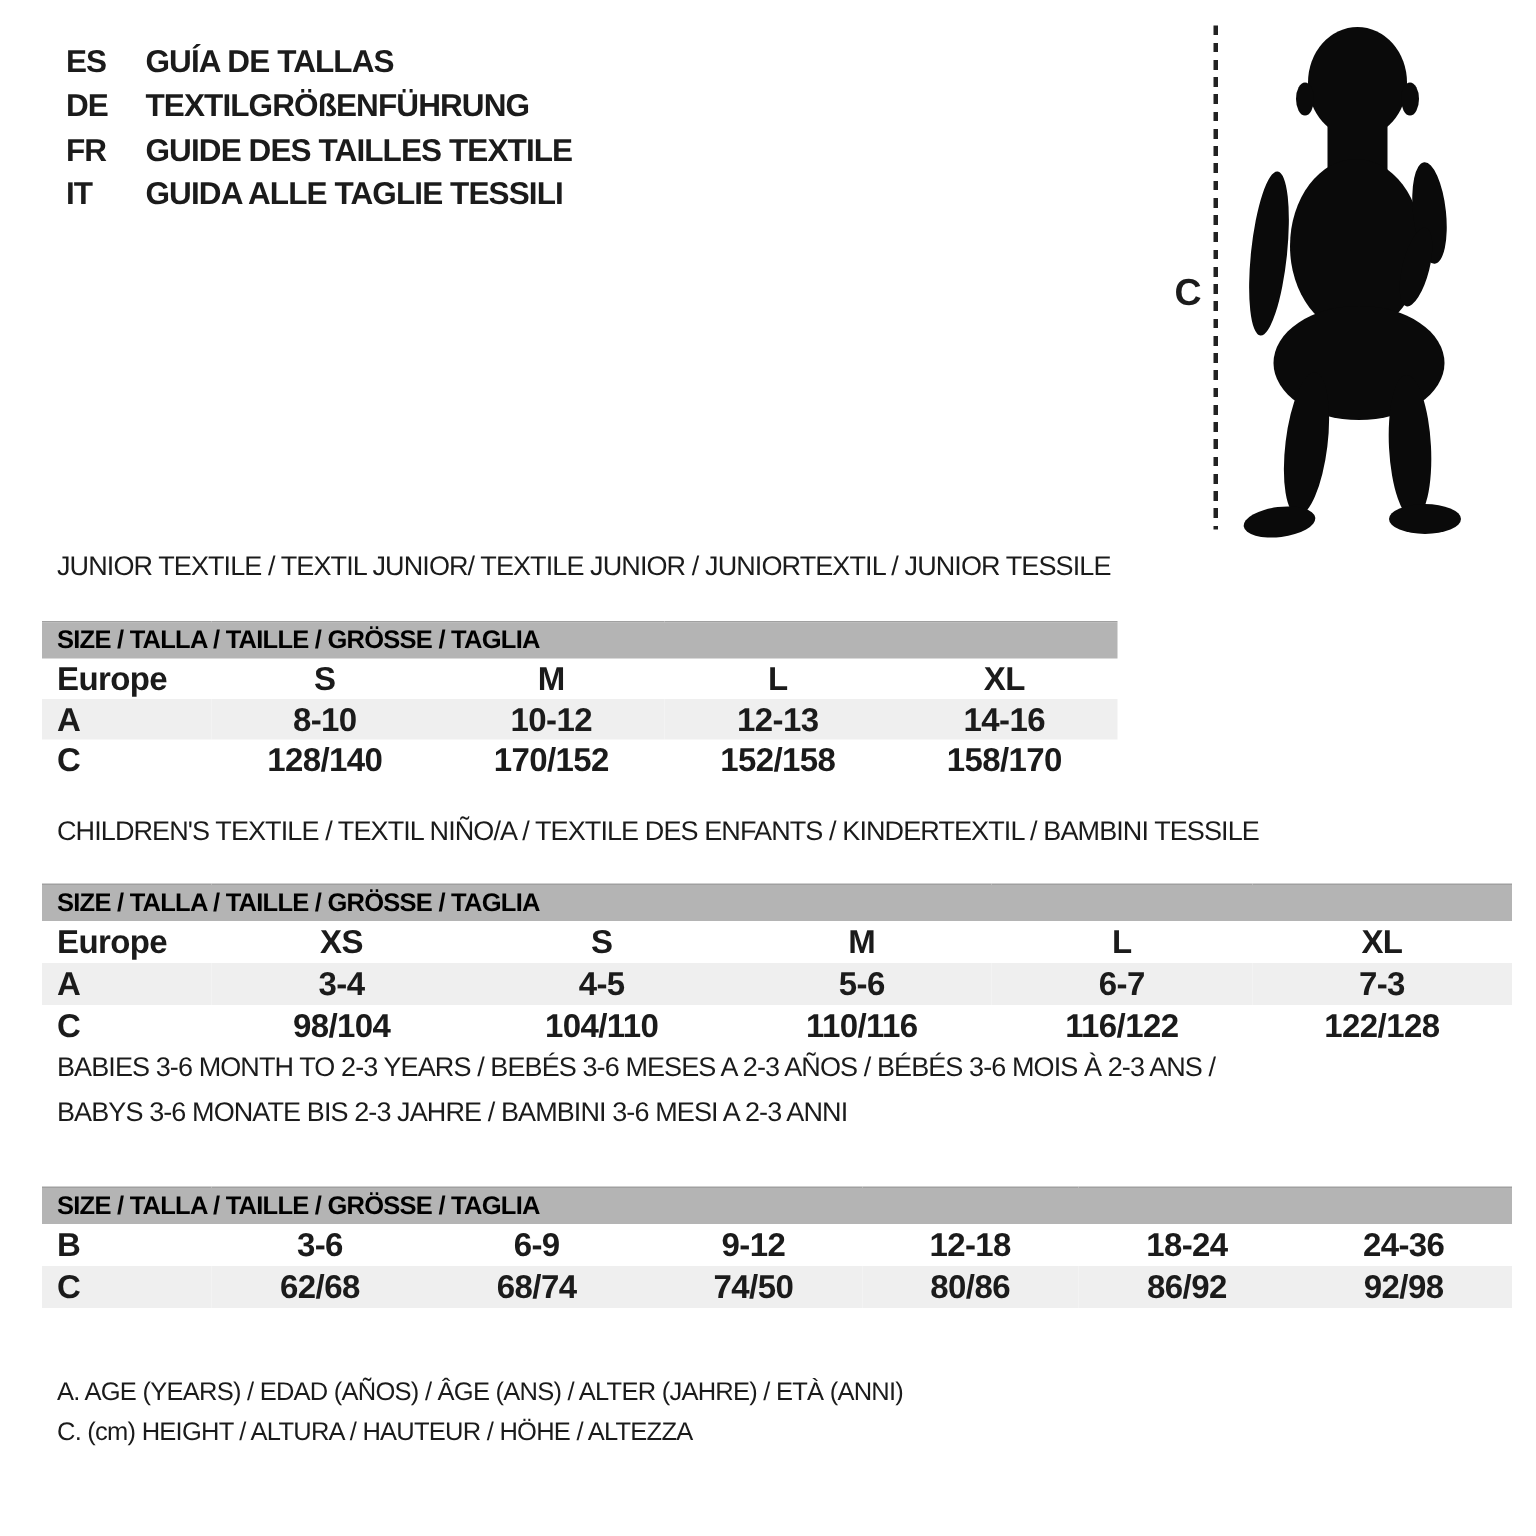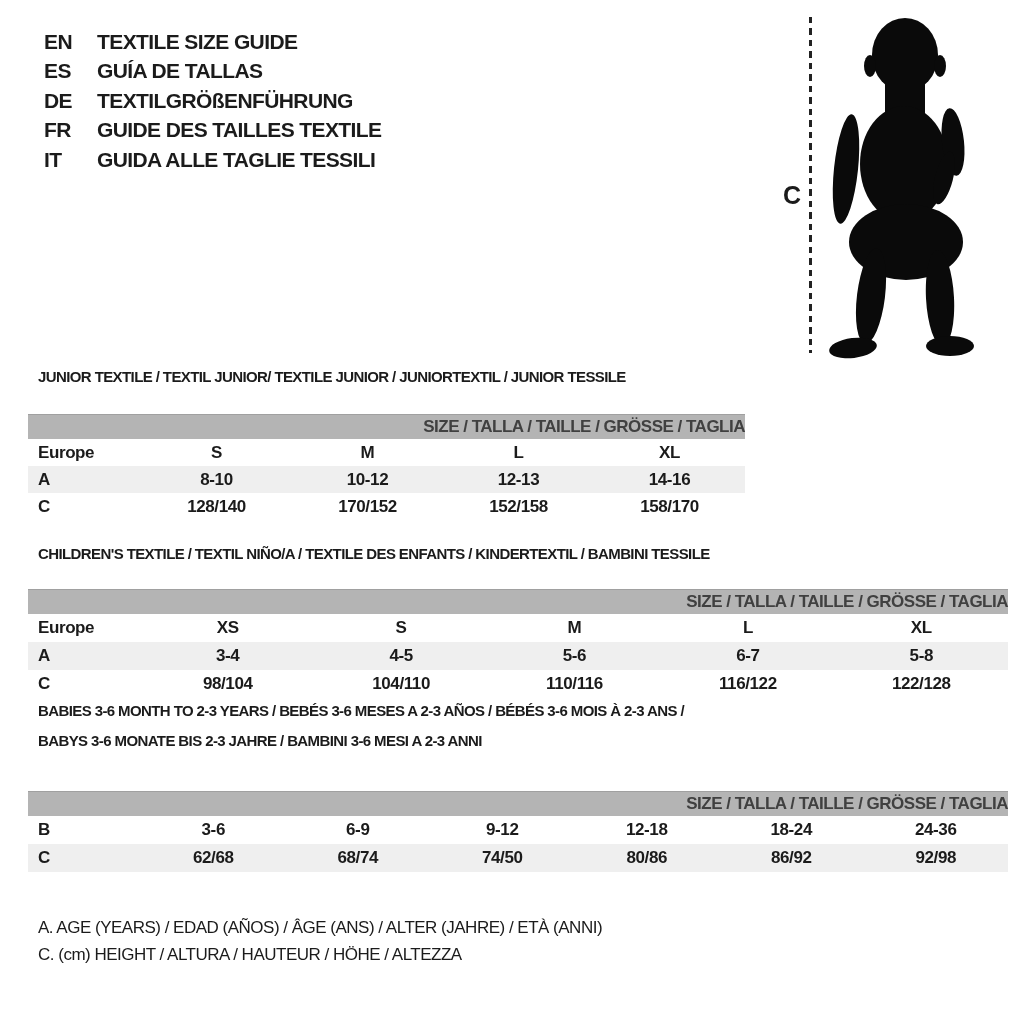--- a/index.html
+++ b/index.html
@@ -16,56 +16,52 @@
 
   
   .dash-line{
     left:809px;top:17px;width:3px;height:336px;
     background:repeating-linear-gradient(to bottom,#222 0px,#222 6.5px,transparent 6.5px,transparent 11.5px);
   }
   .c-label{left:779px;top:181px;width:26px;text-align:center;font-weight:700;font-size:25px;}
   .figure-svg{left:823px;top:14px;}
 
   
-  .sec-heading{font-weight:700;font-size:15px;letter-spacing:-0.6px;white-space:nowrap;line-height:30px;}
+  .sec-heading{font-weight:400;font-size:18px;letter-spacing:-0.6px;white-space:nowrap;line-height:30px;}
   #h1{top:362px;left:38px;}
   #h2{top:539px;left:38px;}
   #h3{top:696px;left:38px;}
 
   
   table.size-table{position:absolute;left:28px;border-collapse:collapse;table-layout:fixed;}
   .t1{top:414px;width:717px;}
   .t2{top:589px;width:980px;}
   .t3{top:791px;width:980px;}
   col.first{width:113px;}
   th.band{
     background:var(--band,#b4b4b4);border-top:1px solid #a0a0a0;
-    text-align:right;padding:0 0 0 10px;height:24px;
-    font-size:17px;font-weight:700;letter-spacing:-0.5px;color:#404040;white-space:nowrap;margin-left:40px;
+    text-align:left;padding:0 0 0 10px;height:24px;
+    font-size:17px;font-weight:700;letter-spacing:-0.5px;color:#000000;white-space:nowrap;margin-left:40px;
   }
-  td{font-size:17px;font-weight:700;letter-spacing:-0.4px;text-align:center;padding:0;white-space:nowrap;}
+  td{font-size:22px;font-weight:700;letter-spacing:-0.4px;text-align:center;padding:0;white-space:nowrap;}
   .t1 td{height:27px;}
   .t2 td,.t3 td{height:28px;}
   td.lbl{text-align:left;padding-left:10px;}
   tbody tr:nth-child(even){background:var(--alt,#efefef);}
 
   
   .legend{top:915px;left:38px;}
   .legend-line{font-weight:400;font-size:17px;letter-spacing:-0.5px;line-height:26.5px;white-space:nowrap;}
 </style>
 </head>
 <body>
 
 <div class="canvas">
 
   <div class="abs lang">
-    <div class="lang-row">
-      <span class="lang-code">EN</span>
-      <span>TEXTILE SIZE GUIDE</span>
-    </div>
     <div class="lang-row">
       <span class="lang-code">ES</span>
       <span>GUÍA DE TALLAS</span>
     </div>
     <div class="lang-row">
       <span class="lang-code">DE</span>
       <span>TEXTILGRÖßENFÜHRUNG</span>
     </div>
     <div class="lang-row">
       <span class="lang-code">FR</span>
@@ -152,21 +148,21 @@
           <td>M</td>
           <td>L</td>
           <td>XL</td>
         </tr>
         <tr>
           <td class="lbl">A</td>
           <td>3-4</td>
           <td>4-5</td>
           <td>5-6</td>
           <td>6-7</td>
-          <td>5-8</td>
+          <td>7-3</td>
         </tr>
         <tr>
           <td class="lbl">C</td>
           <td>98/104</td>
           <td>104/110</td>
           <td>110/116</td>
           <td>116/122</td>
           <td>122/128</td>
         </tr>
       </tbody>

